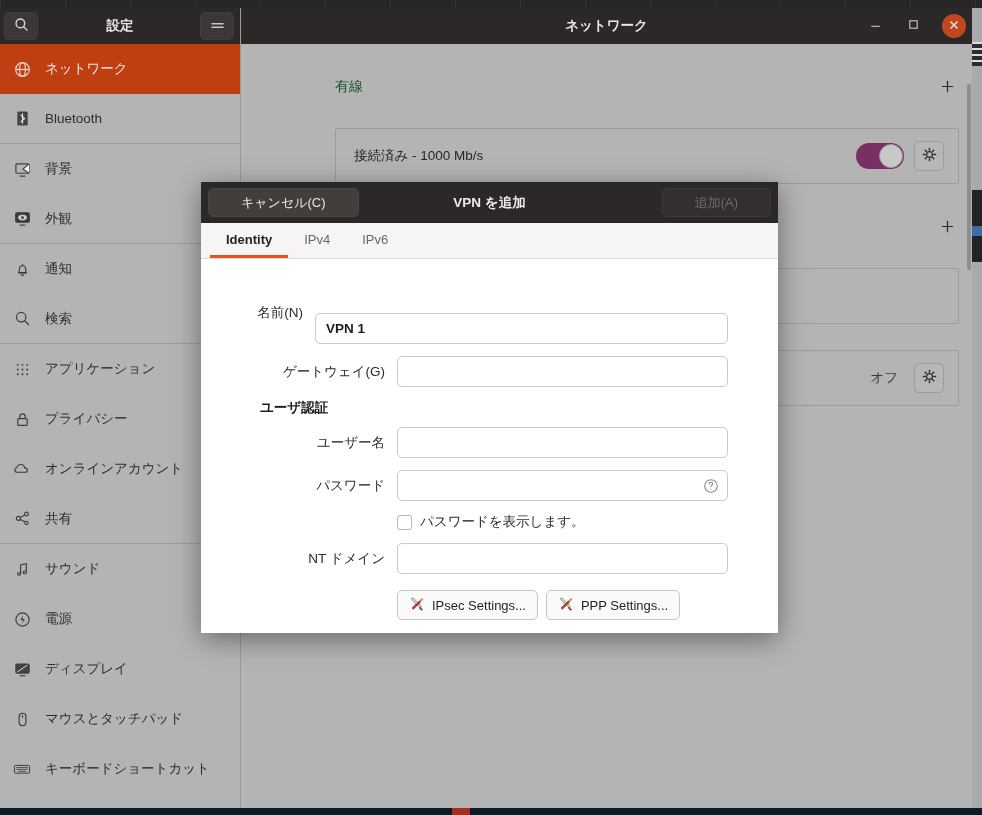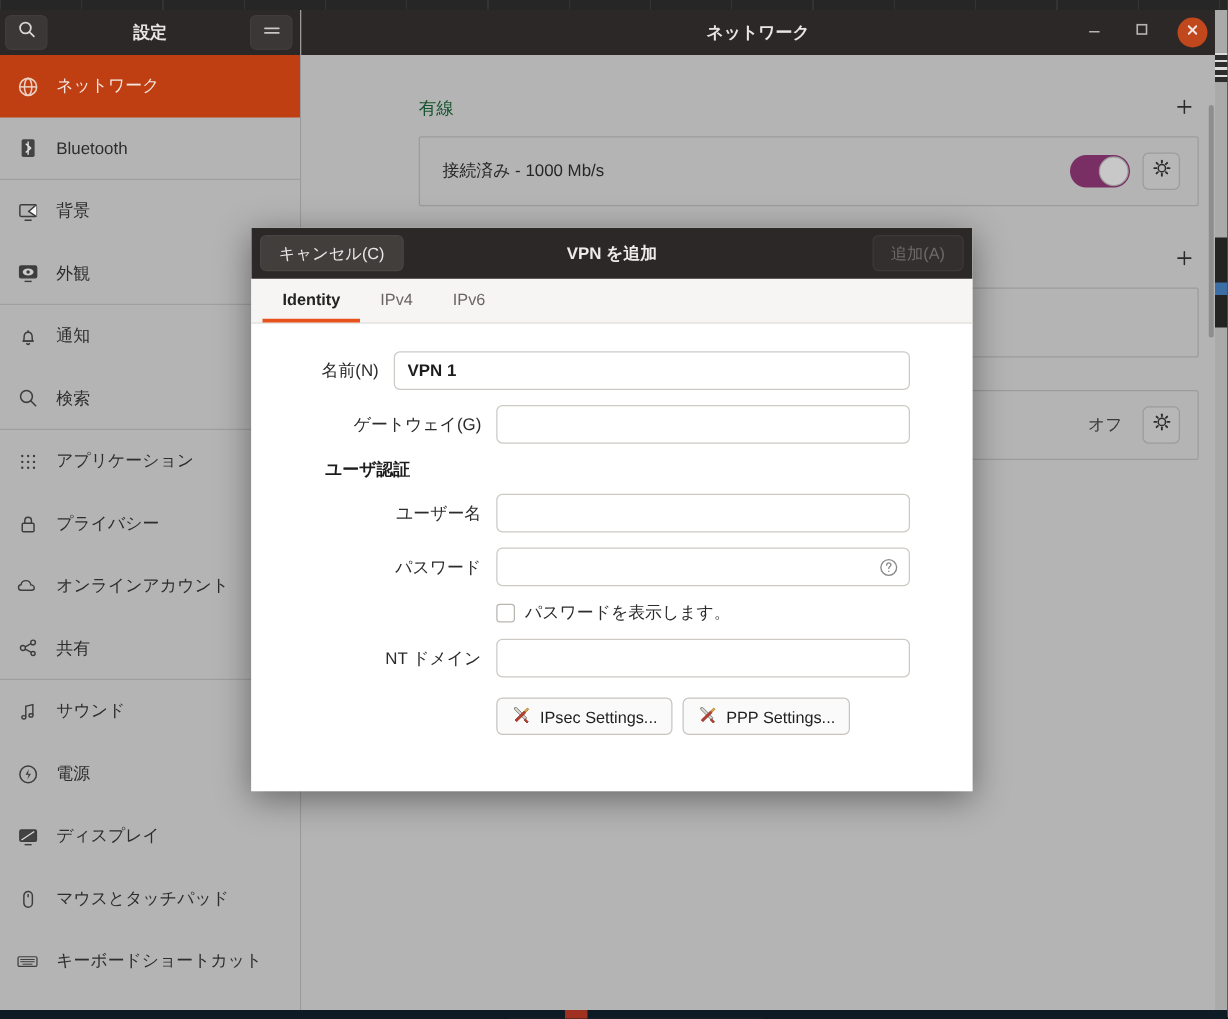--- a/index.html
+++ b/index.html
@@ -116,21 +116,21 @@
     display: flex; align-items: center; justify-content: space-between;
     height: 30px; margin-top: 28px;
   }
   .section-title { font-size: 14px; color: #14532d; font-weight: normal; }
   .plus-btn {
     width: 24px; height: 24px; display: flex; align-items: center; justify-content: center;
     cursor: pointer; color: #262626; font-size: 19px; line-height: 1;
   }
   .card {
     border: 1px solid #9c9c9c; background: transparent;
-    border-radius: 2px; margin-top: 7px;
+    border-radius: 2px; margin-top: 26px;
   }
   .card-row {
     height: 54px; display: flex; align-items: center;
     padding: 0 14px 0 18px; gap: 10px;
   }
   .card-row .txt { flex: 1; font-size: 13.5px; color: #262626; }
   .card-row .state { font-size: 13.5px; color: #3a3a3a; margin-right: 6px; }
   .toggle {
     width: 48px; height: 26px; border-radius: 13px; background: #7a2f64;
     position: relative; cursor: pointer; flex: 0 0 48px;
@@ -164,21 +164,21 @@
   }
   .dlg-head {
     height: 41px; flex: 0 0 41px; background: #2b2827;
     display: flex; align-items: center; position: relative; padding: 0 7px;
   }
   .dlg-title {
     position: absolute; left: 0; right: 0; text-align: center;
     color: #eeecea; font-size: 13.5px; font-weight: bold; pointer-events: none;
   }
   .dlg-btn {
-    height: 29px; padding: 0 14px; border-radius: 5px;
+    height: 29px; padding: 0 32px; border-radius: 5px;
     border: 1px solid #484542; background: #413e3c;
     color: #e9e7e5; font-size: 13px; display: flex; align-items: center;
     cursor: pointer; z-index: 2; font-family: inherit;
   }
   .dlg-btn.disabled { background: #332f2e; color: #6f6a67; border-color: #3d3937; cursor: default; }
   .dlg-btn.right { margin-left: auto; }
 
   .dlg-tabs {
     height: 36px; flex: 0 0 36px; background: #f6f5f4;
     border-bottom: 1px solid #dcd9d6;
@@ -197,21 +197,21 @@
     font-size: 13.5px; color: #2b2b2b; text-align: right;
     padding-right: 12px; white-space: nowrap;
   }
   .flabel.w-name { width: 84px; }
   .flabel.w-sub { width: 166px; }
   .finput {
     flex: 1; height: 31px; border: 1px solid #cdc9c5; border-radius: 5px;
     background: #fff; padding: 0 10px; font-size: 13.5px; color: #1d1d1d;
     font-family: inherit; outline: none; position: relative;
   }
-  .finput.named { font-weight: bold; }
+  .finput.named { font-weight: bold; margin-top: 32px; }
   .input-wrap { flex: 1; position: relative; display: flex; }
   .help-ico {
     position: absolute; right: 9px; top: 50%; transform: translateY(-50%);
     width: 16px; height: 16px; cursor: pointer;
   }
   .group-title {
     font-size: 13.5px; font-weight: bold; color: #1c1c1c;
     margin: 12px 0 10px 29px;
   }
   .chk-row { display: flex; align-items: center; margin: 6px 0 12px 0; }

